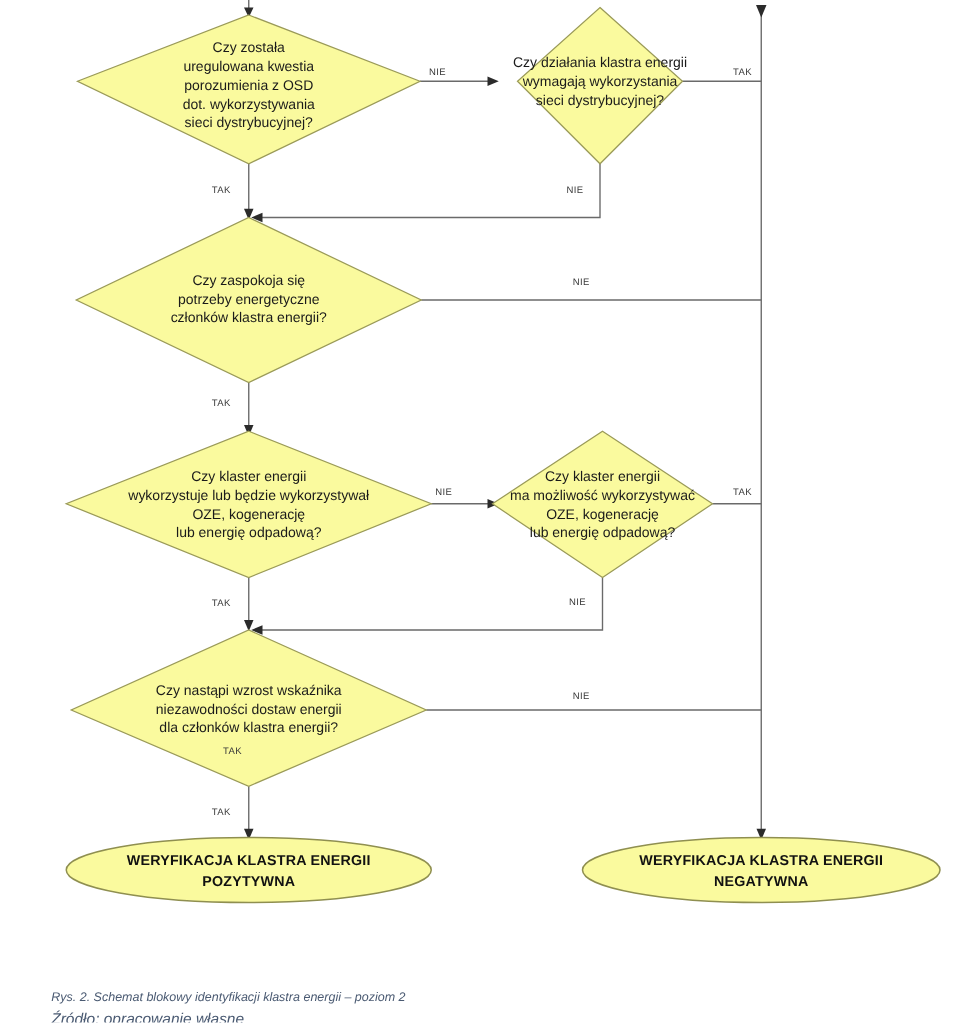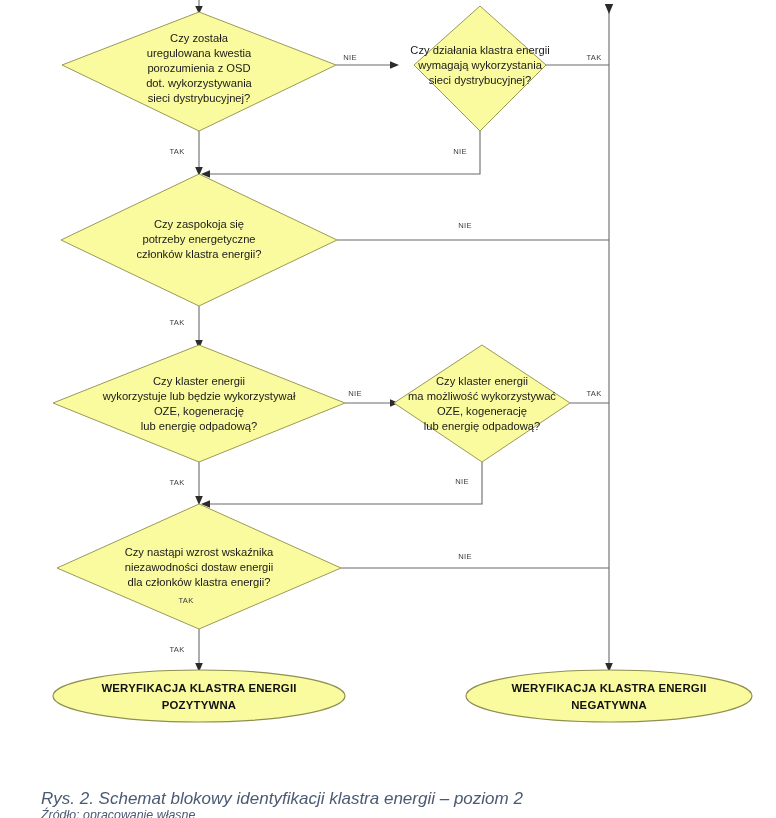--- a/index.html
+++ b/index.html
@@ -72,21 +72,21 @@
   }
   .caption-block {
     position: absolute;
     left: 41px;
     top: 791px;
     width: 700px;
   }
   .caption-line-1 {
     font-family: "Liberation Sans", sans-serif;
     font-style: italic;
-    font-size: 17px;
+    font-size: 10px;
     color: #4a5a72;
     line-height: 16px;
     white-space: nowrap;
   }
   .caption-line-2 {
     font-family: "Liberation Sans", sans-serif;
     font-style: italic;
     font-size: 12.4px;
     color: #4a5a72;
     line-height: 16px;

